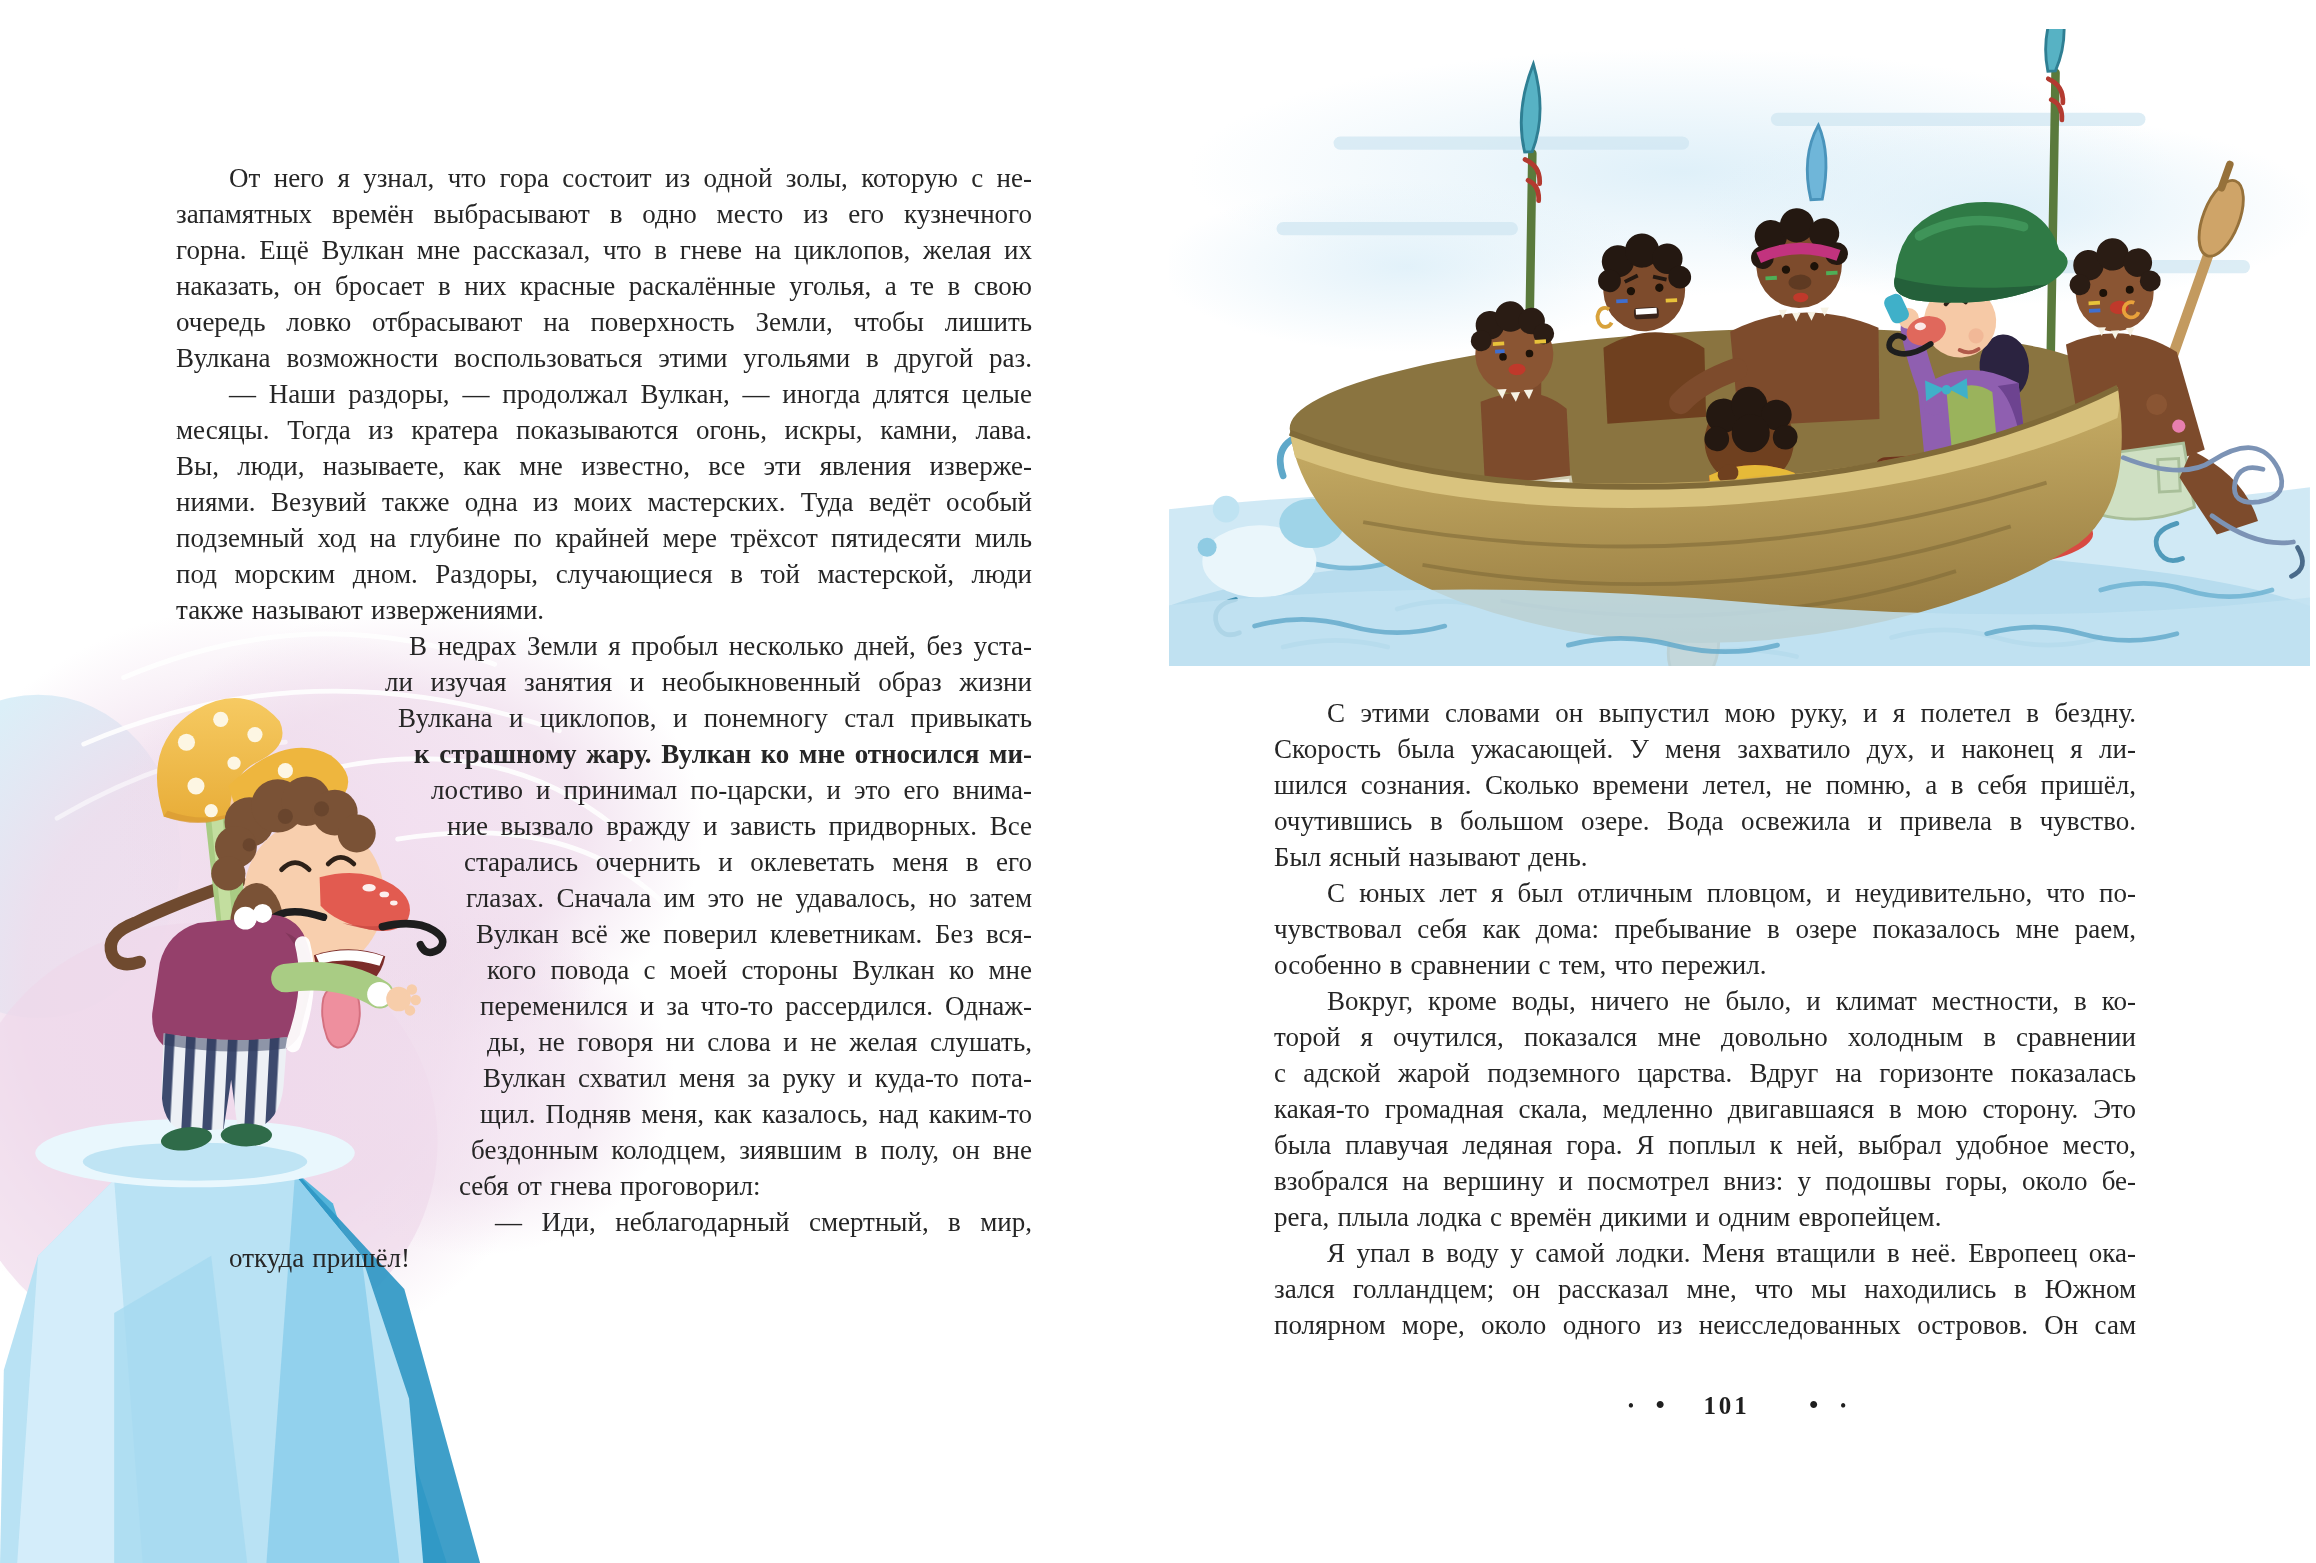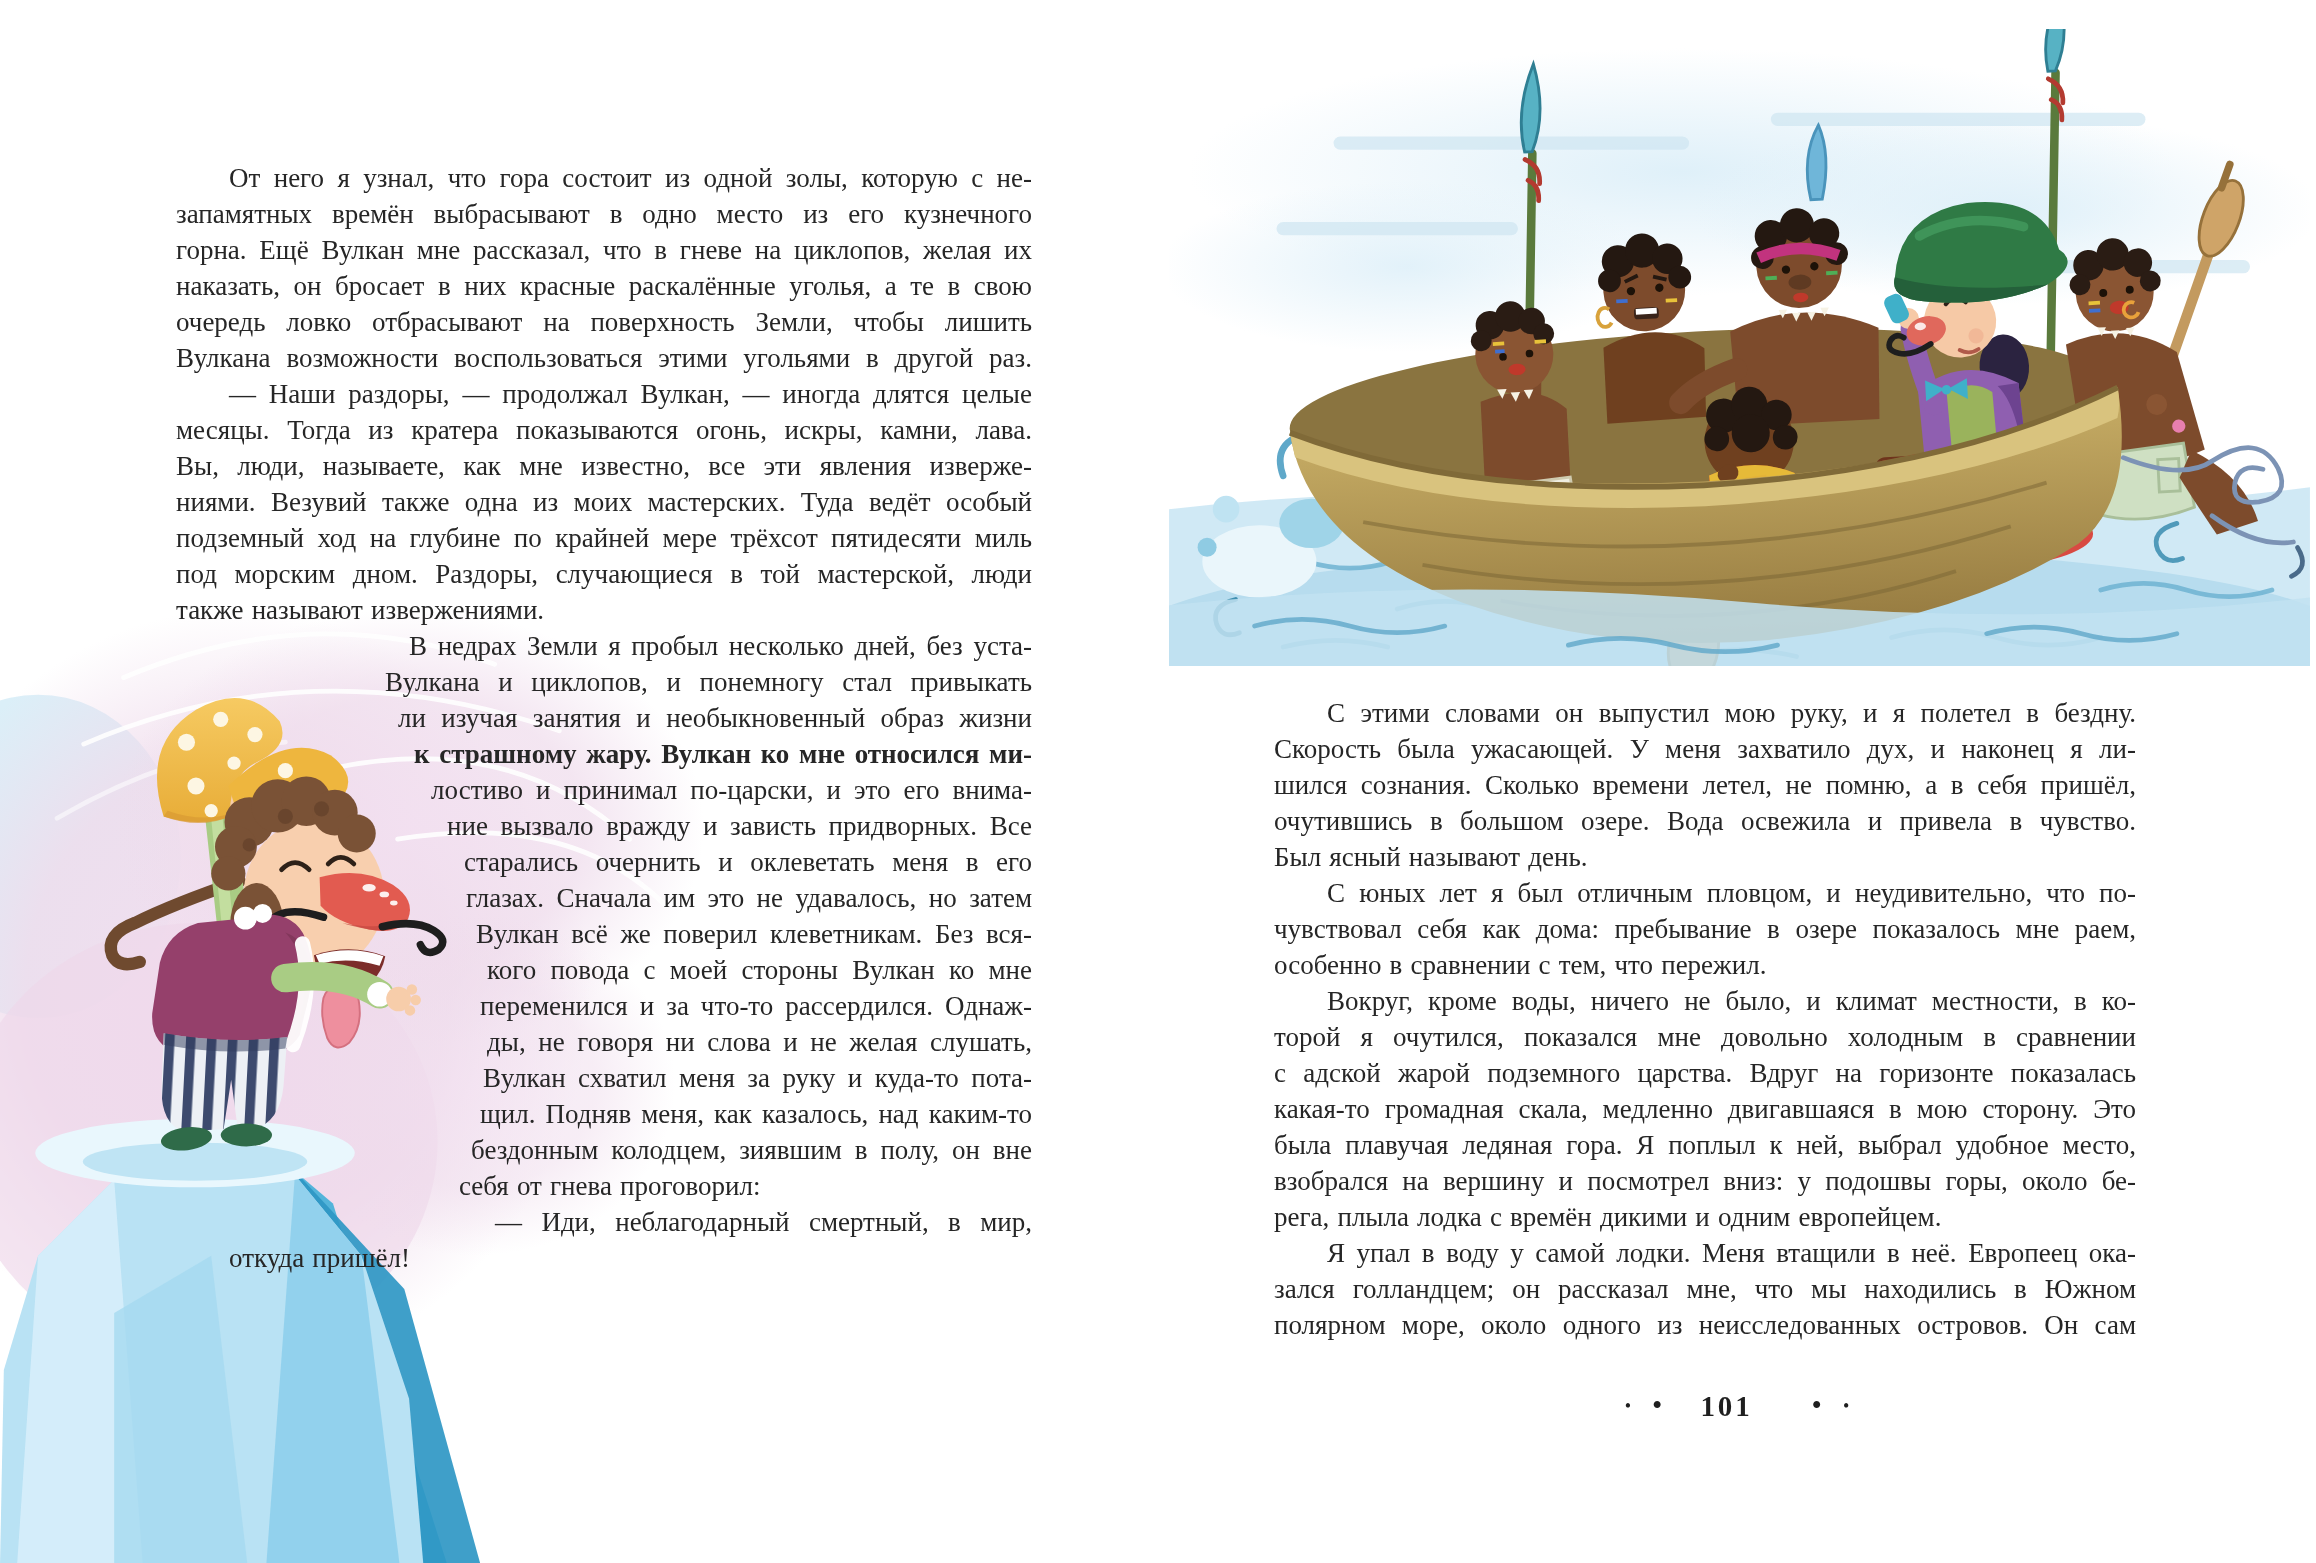--- a/index.html
+++ b/index.html
@@ -42,21 +42,21 @@
   .wrapp .line:nth-child(14) { margin-left:304px; }
   .wrapp .line:nth-child(15) { margin-left:295px; }
   .wrapp .line:nth-child(16) { margin-left:283px; text-align-last:left; }
   .wrapp .line:nth-child(17) { margin-left:319px; }
   .wrapp .line:nth-child(18) { margin-left:53px; text-align-last:left; }
 
   .folio {
     position:absolute; z-index:2; left:0; top:1384px; width:1158px; height:44px;
     display:flex; justify-content:center; align-items:center; color:#1f1f1f;
   }
-  .folio .num { font-size:29px; font-weight:bold; letter-spacing:2.9px; margin:12px 38px; }
+  .folio .num { font-size:25px; font-weight:bold; letter-spacing:2.9px; margin:12px 38px; }
   .dot { line-height:1; }
   .dot.sm { font-size:18px; }
   .dot.lg { font-size:29.5px; }
   .dot.gapL { margin-right:21px; }
   .dot.gapR { margin-left:21px; }
 </style>
 </head>
 <body>
 
 <div class="spread">
@@ -217,22 +217,22 @@
           <div class="line">— Наши раздоры, — продолжал Вулкан, — иногда длятся целые</div>
           <div class="line">месяцы. Тогда из кратера показываются огонь, искры, камни, лава.</div>
           <div class="line">Вы, люди, называете, как мне известно, все эти явления изверже-</div>
           <div class="line">ниями. Везувий также одна из моих мастерских. Туда ведёт особый</div>
           <div class="line">подземный ход на глубине по крайней мере трёхсот пятидесяти миль</div>
           <div class="line">под морским дном. Раздоры, случающиеся в той мастерской, люди</div>
           <div class="line">также называют извержениями.</div>
         </div>
       <div class="para wrapp">
           <div class="line">В недрах Земли я пробыл несколько дней, без уста-</div>
+          <div class="line">ли изучая занятия и необыкновенный образ жизни</div>
           <div class="line">Вулкана и циклопов, и понемногу стал привыкать</div>
-          <div class="line">ли изучая занятия и необыкновенный образ жизни</div>
           <div class="line">к страшному жару. Вулкан ко мне относился ми-</div>
           <div class="line">лостиво и принимал по-царски, и это его внима-</div>
           <div class="line">ние вызвало вражду и зависть придворных. Все</div>
           <div class="line">старались очернить и оклеветать меня в его</div>
           <div class="line">глазах. Сначала им это не удавалось, но затем</div>
           <div class="line">Вулкан всё же поверил клеветникам. Без вся-</div>
           <div class="line">кого повода с моей стороны Вулкан ко мне</div>
           <div class="line">переменился и за что-то рассердился. Однаж-</div>
           <div class="line">ды, не говоря ни слова и не желая слушать,</div>
           <div class="line">Вулкан схватил меня за руку и куда-то пота-</div>

